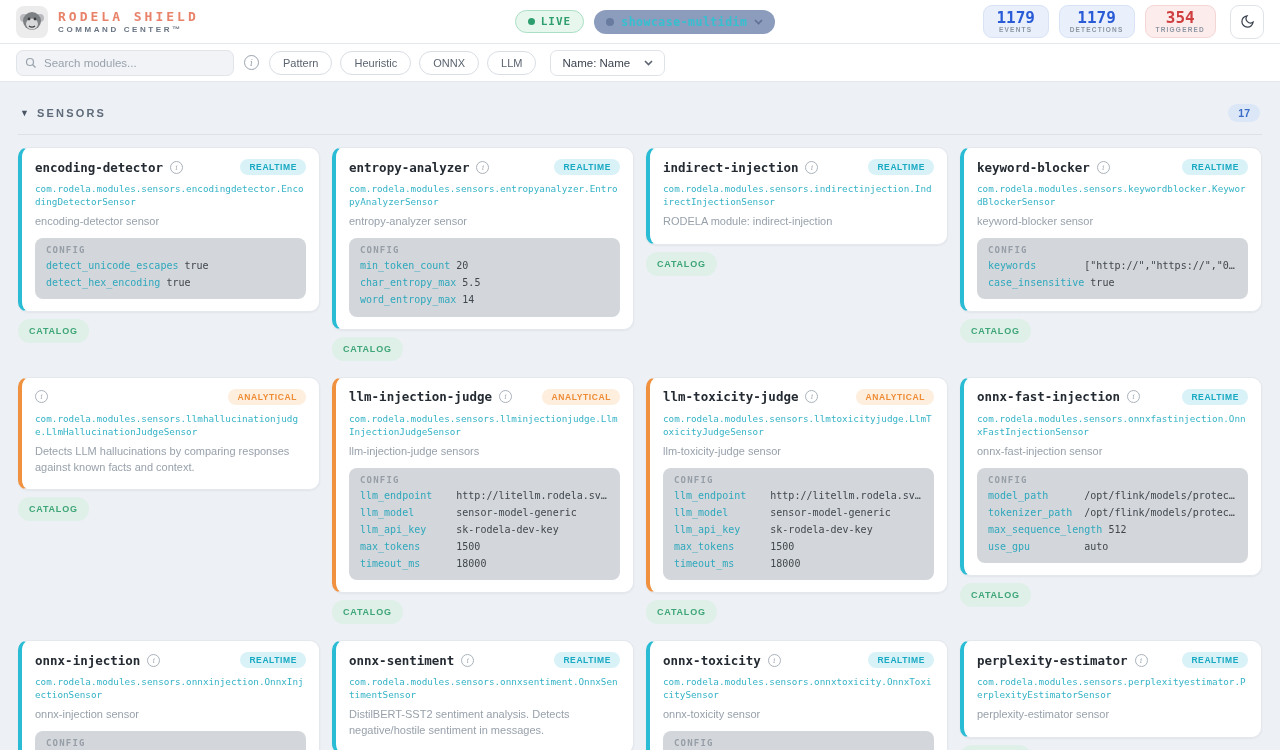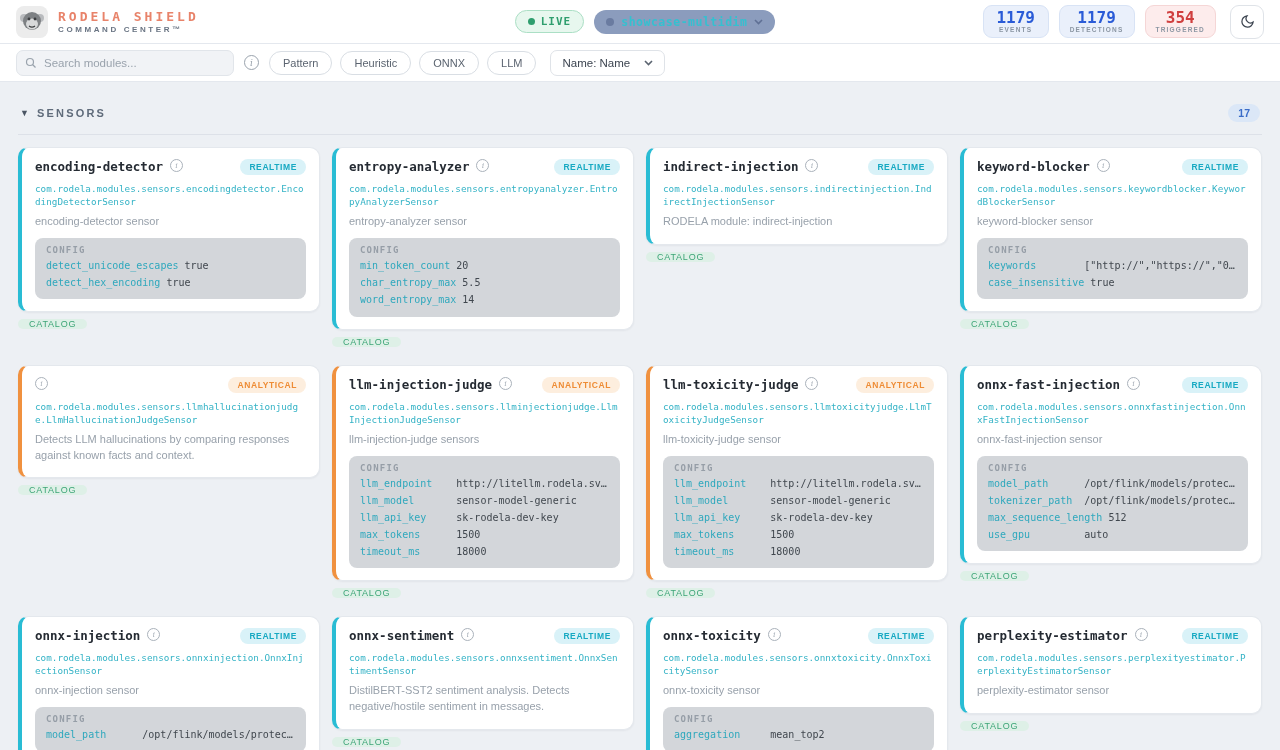--- a/index.html
+++ b/index.html
@@ -65,42 +65,42 @@
   .sec-title { font-size:11px; font-weight:bold; letter-spacing:2.2px; color:#5f6b7a; }
   .sec-count { margin-left:auto; background:#dbe7f7; color:#3a6cc8; font-size:10.5px;
     font-weight:bold; border-radius:999px; padding:3px 10px; }
 
   
   .grid { display:grid; grid-template-columns:repeat(4, 1fr); column-gap:12px;
     row-gap:16px; align-items:start; }
   .card { background:#fff; border:1px solid #e4e8ed; border-left-width:4px;
     border-left-style:solid; border-radius:10px; padding:11px 13px 12px;
     box-shadow:0 1px 2px rgba(16,24,40,.05); cursor:pointer; }
-  .card-head { display:flex; gap:7px; }
+  .card-head { display:flex; align-items:center; gap:7px; }
   .card-title { font-family:"DejaVu Sans Mono", monospace; font-weight:bold;
     font-size:12.5px; color:#252b33; }
   .card-info { width:13px; height:13px; border-radius:50%; border:1.2px solid #aab2bb;
     color:#aab2bb; font-size:8px; display:inline-flex; align-items:center;
     justify-content:center; font-family:"DejaVu Serif", serif; font-style:italic;
     flex:none; }
   .badge { margin-left:auto; border-radius:999px; padding:3px 9px; font-size:8.5px;
     font-weight:bold; letter-spacing:0.6px; font-family:"Liberation Sans",sans-serif; }
   .card-class { font-family:"DejaVu Sans Mono", monospace; font-size:9.3px;
     line-height:1.4; color:#35b3c6; word-break:break-all; margin:7px 0 6px; }
   .card-desc { font-size:11px; color:#98a1ab; line-height:1.45; margin-bottom:2px; }
   .config { background:#d3d6da; border-radius:8px; padding:7px 11px 8px; margin-top:8px; }
   .config-label { font-size:9px; letter-spacing:1.2px; color:#969ea7; font-weight:bold;
     font-family:"DejaVu Sans Mono", monospace; margin-bottom:2px; }
   .cfg-row { display:flex; font-family:"DejaVu Sans Mono", monospace; font-size:10px;
     line-height:1.72; }
   .cfg-key { color:#2fa8bd; min-width:15ch; margin-right:1ch; flex:none; }
   .cfg-val { color:#40474e; white-space:nowrap; overflow:hidden; }
   .catalog { display:inline-block; margin-top:7px; background:#def0e7; color:#3da577;
-    font-size:9px; font-weight:normal; letter-spacing:0.8px; border-radius:999px;
-    padding:0 11px; }
+    font-size:9px; font-weight:bold; letter-spacing:0.8px; border-radius:999px;
+    padding:7px 11px; }
 </style>
 </head>
 <body>
 
 <div class="hdr">
   <div class="logo">
     <svg width="26" height="26" viewBox="0 0 26 26">
       <circle cx="5" cy="9" r="4" fill="#b9bbbe"></circle>
         <circle cx="21" cy="9" r="4" fill="#b9bbbe"></circle>
       <circle cx="13" cy="12" r="9" fill="#7e8184"></circle>

